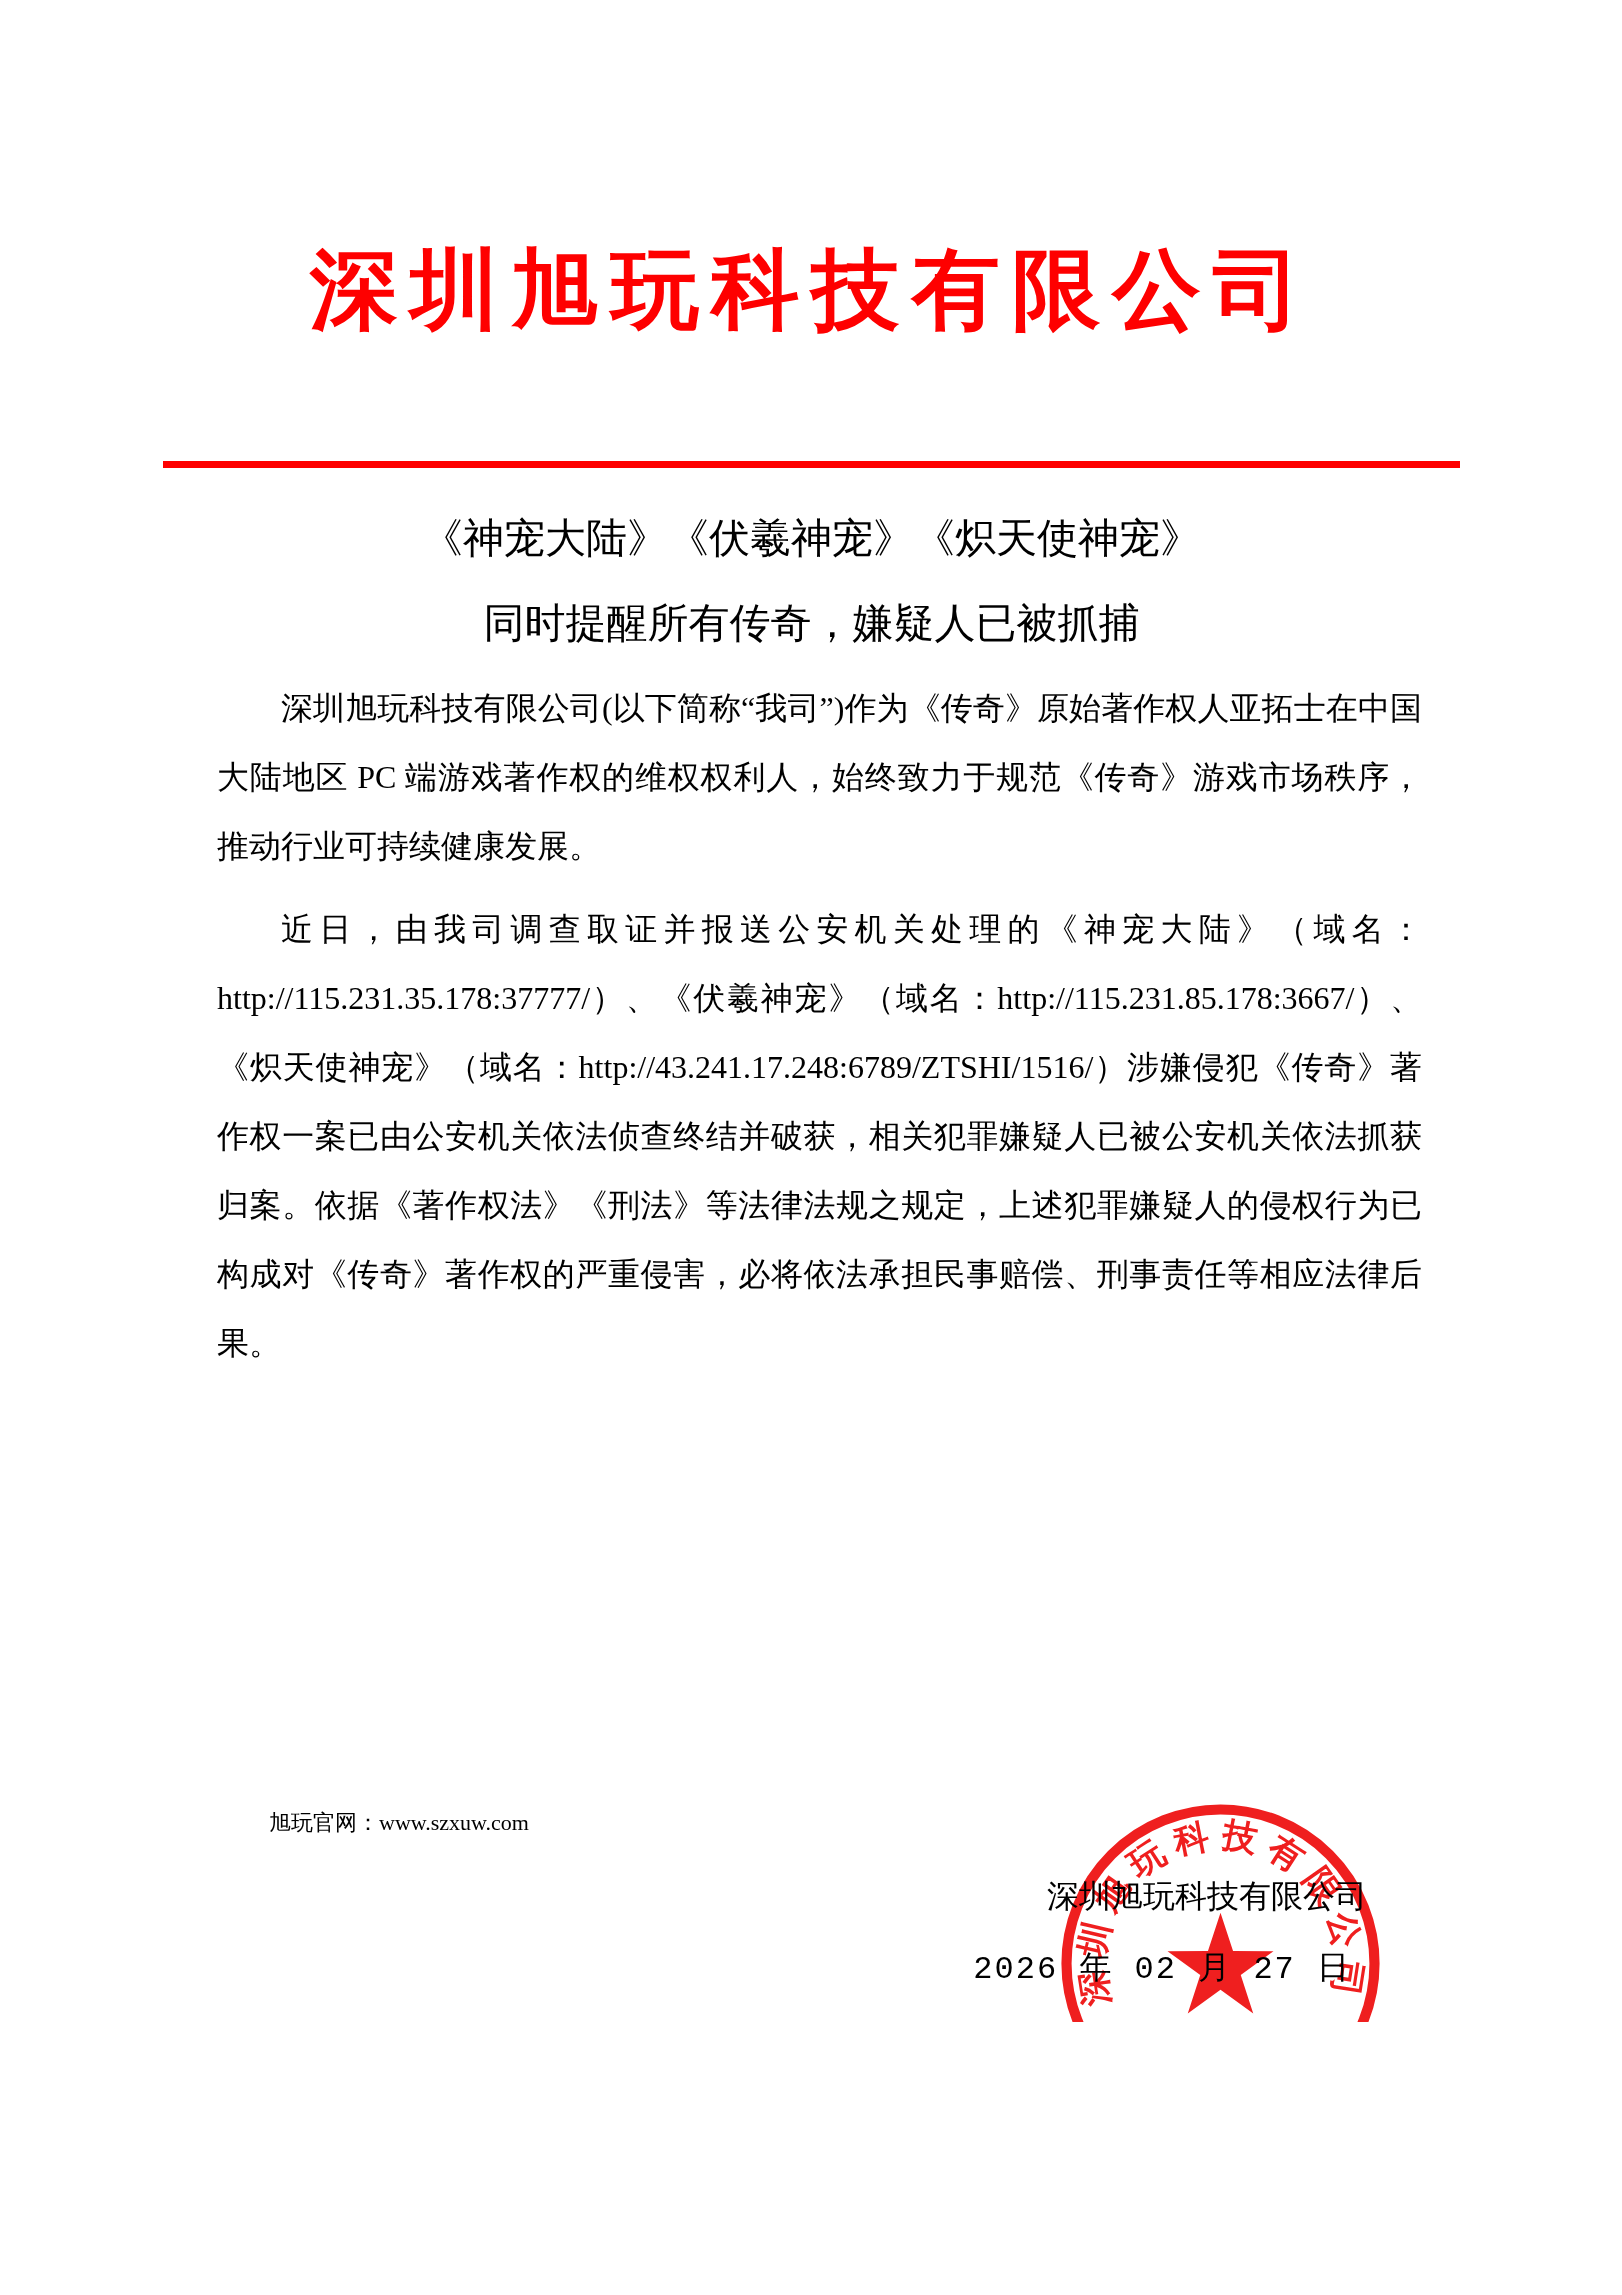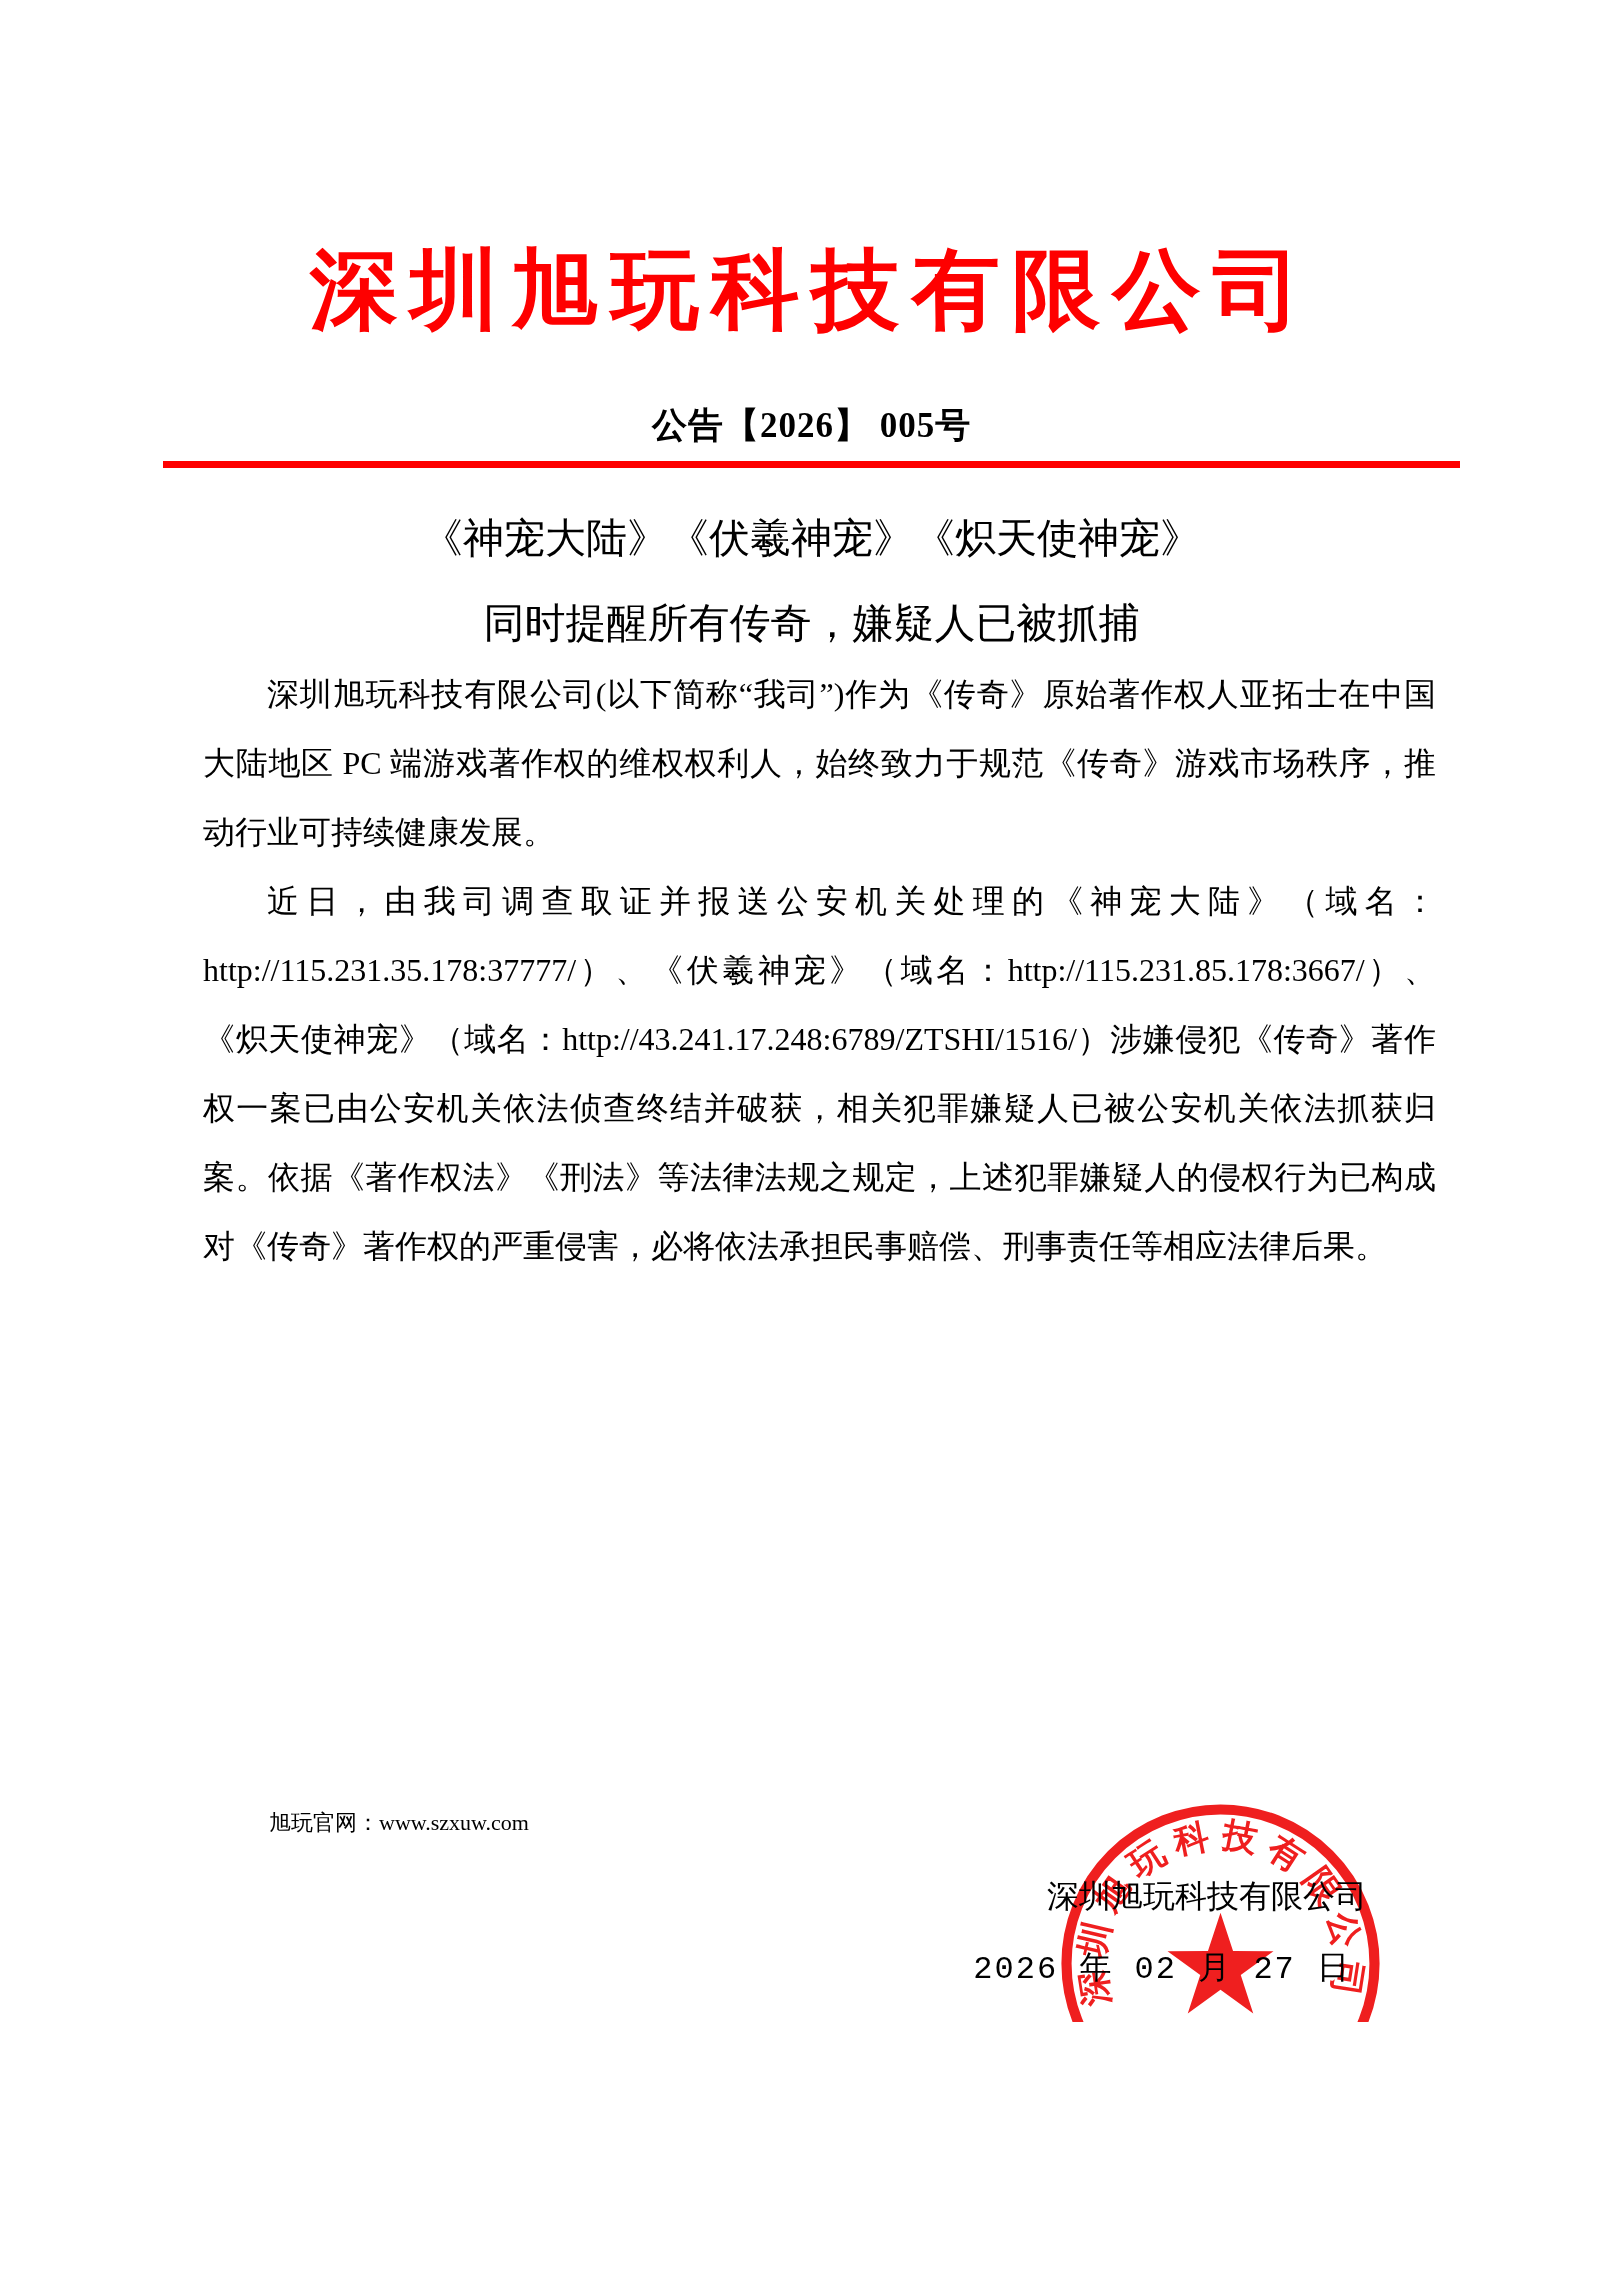--- a/index.html
+++ b/index.html
@@ -47,21 +47,21 @@
   .subject-1 { top:511px; }
   .subject-2 { top:596px; }
   .body-block {
     position:absolute;
     top:660px; left:203px;
     width:1233px;
     font-size:32px;
     line-height:69px;
     text-align:justify;
   }
-  .body-block p { margin:0; text-indent:2em; }
+  .body-block p { margin:14px; text-indent:2em; }
   .contact {
     position:absolute;
     top:1786px; left:269px;
     font-size:22px;
     line-height:73px;
     z-index:3;
   }
   .signoff-company {
     position:absolute;
     top:1875px; right:256px;
@@ -99,21 +99,20 @@
     fill:#ef1f1f;
   }
 </style>
 </head>
 <body>
 
 <div class="page">
 
   <div class="company-title">深圳旭玩科技有限公司</div>
 
-  <div class="doc-number">公告【2026】 005号</div>
 
   <div class="red-rule"></div>
 
   <div class="subject subject-1">《神宠大陆》《伏羲神宠》《炽天使神宠》</div>
 
   <div class="subject subject-2">同时提醒所有传奇，嫌疑人已被抓捕</div>
 
   <div class="body-block">
     <p>深圳旭玩科技有限公司(以下简称“我司”)作为《传奇》原始著作权人亚拓士在中国大陆地区 PC 端游戏著作权的维权权利人，始终致力于规范《传奇》游戏市场秩序，推动行业可持续健康发展。</p>
     <p>近日，由我司调查取证并报送公安机关处理的《神宠大陆》（域名：http://115.231.35.178:37777/）、《伏羲神宠》（域名：http://115.231.85.178:3667/）、《炽天使神宠》（域名：http://43.241.17.248:6789/ZTSHI/1516/）涉嫌侵犯《传奇》著作权一案已由公安机关依法侦查终结并破获，相关犯罪嫌疑人已被公安机关依法抓获归案。依据《著作权法》《刑法》等法律法规之规定，上述犯罪嫌疑人的侵权行为已构成对《传奇》著作权的严重侵害，必将依法承担民事赔偿、刑事责任等相应法律后果。</p>

